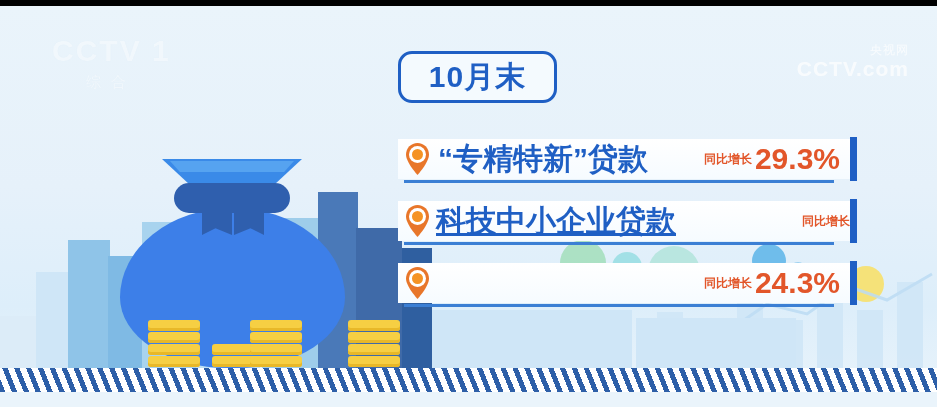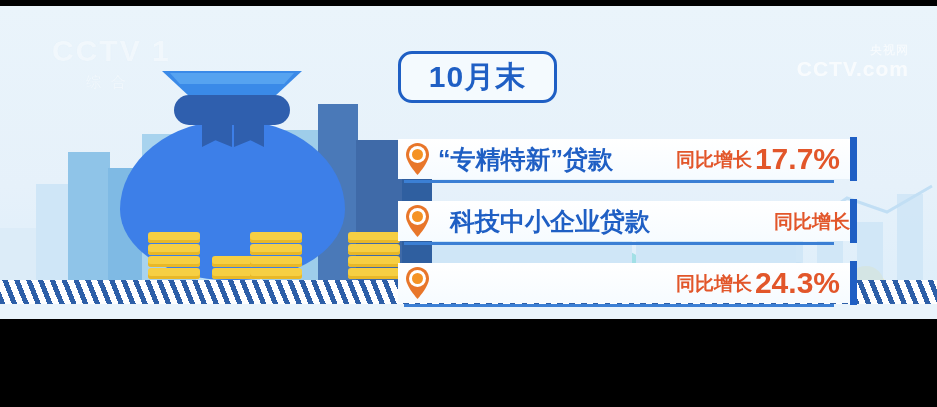--- a/index.html
+++ b/index.html
@@ -1,20 +1,20 @@
 <!DOCTYPE html>
 <html><head>
 <meta charset="utf-8">
 <style>
   html,body{margin:0;padding:0;background:#000;}
   body{font-family:"Liberation Sans","DejaVu Sans",sans-serif;}
 
   #stage{
     position:relative;
-    width:937px;height:319px;
+    width:937px;height:407px;
     overflow:hidden;
     background:#e8f2fa;
   }
 
   
   .topbar{
     position:absolute;left:0;top:0;width:937px;height:6px;
     background:#000;
   }
 
@@ -109,33 +109,33 @@
     background:#3b7fd4;
   }
   .row .endbar{
     position:absolute;right:-7px;top:-2px;width:7px;height:44px;
     background:#1f5fc4;
   }
   .pin{
     position:relative;width:27px;height:34px;margin-left:6px;flex:0 0 auto;
   }
   .label{
-    font-size:25px;font-weight:bold;color:#1f5fc4;
+    font-size:30px;font-weight:bold;color:#1f5fc4;
     margin-left:7px;white-space:nowrap;line-height:1;
   }
   .growth{
-    font-size:19px;font-weight:bold;color:#e2562a;
+    font-size:12px;font-weight:bold;color:#e2562a;
     margin-left:auto;white-space:nowrap;line-height:1;
   }
   .pct{
     font-size:30px;font-weight:bold;color:#e2562a;
     margin-left:3px;margin-right:10px;white-space:nowrap;line-height:1;
   }
   .r1 .growth{margin-right:0;}
-  .r2 .label{margin-left:19px;}
+  .r2 .label{margin-left:5px;text-decoration:underline;}
   .r2 .growth{margin-left:auto;}
 
   
   .wm-left{
     position:absolute;left:52px;top:36px;width:140px;height:66px;
     opacity:.40;
   }
   .wm-left .cctv{
     font-size:30px;font-weight:bold;color:#ffffff;letter-spacing:2px;
     text-shadow:0 0 1px #cfe2f0;line-height:1;
@@ -273,21 +273,21 @@
   <div class="row r1">
     <div class="underline"></div>
     <div class="endbar"></div>
     <svg class="pin" viewBox="0 0 27 34">
       <path d="M13.5 1C7.1 1 2 6.1 2 12.5c0 8 11.5 20.5 11.5 20.5S25 20.5 25 12.5C25 6.1 19.9 1 13.5 1z" fill="#e8762a"></path>
       <circle cx="13.5" cy="12.5" r="8.5" fill="#ffffff"></circle>
       <circle cx="13.5" cy="12.5" r="5.5" fill="#f59324"></circle>
     </svg>
     <div class="label">“专精特新”贷款</div>
     <div class="growth">同比增长</div>
-    <div class="pct"><span>17.7</span><span>%</span></div>
+    <div class="pct"><span>29.3</span><span>%</span></div>
   </div>
 
   <div class="row r2">
     <div class="underline"></div>
     <div class="endbar"></div>
     <svg class="pin" viewBox="0 0 27 34">
       <path d="M13.5 1C7.1 1 2 6.1 2 12.5c0 8 11.5 20.5 11.5 20.5S25 20.5 25 12.5C25 6.1 19.9 1 13.5 1z" fill="#e8762a"></path>
       <circle cx="13.5" cy="12.5" r="8.5" fill="#ffffff"></circle>
       <circle cx="13.5" cy="12.5" r="5.5" fill="#f59324"></circle>
     </svg>

